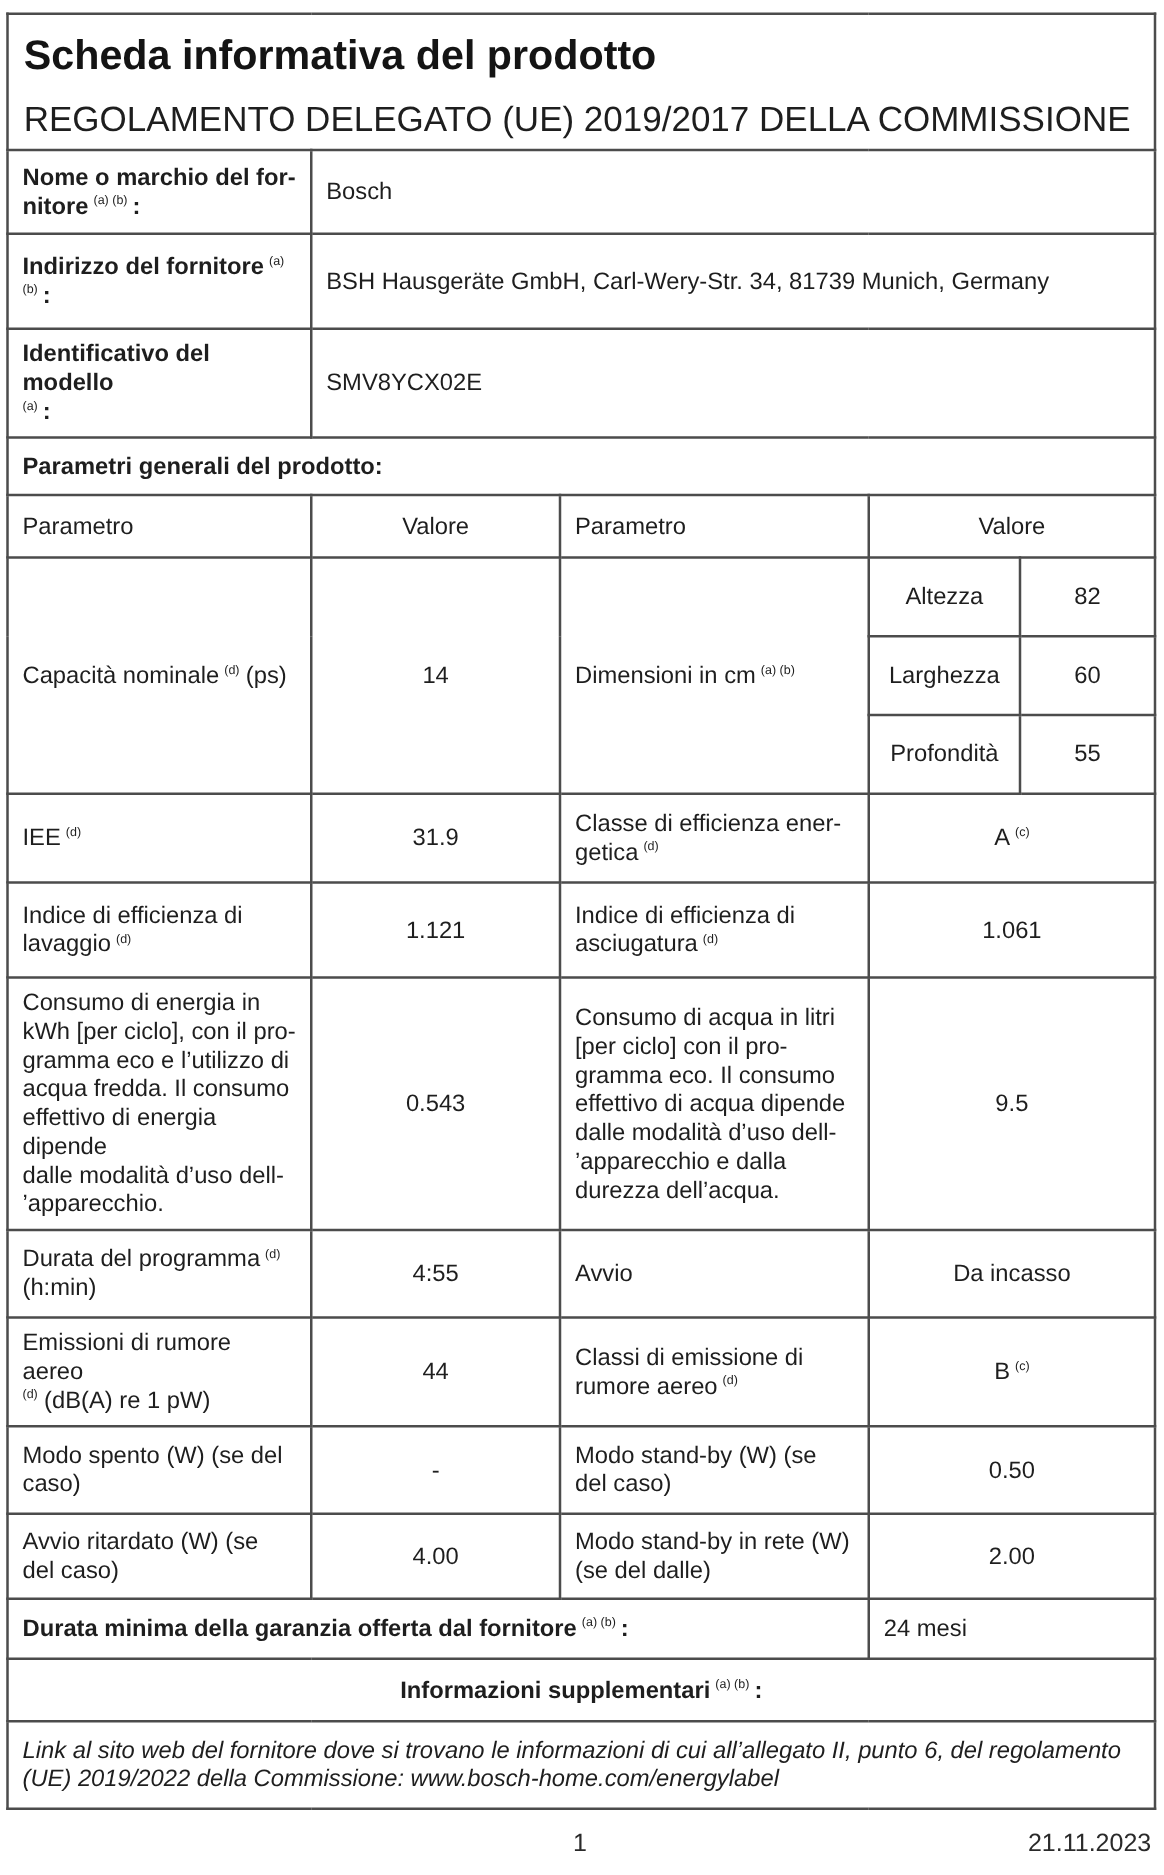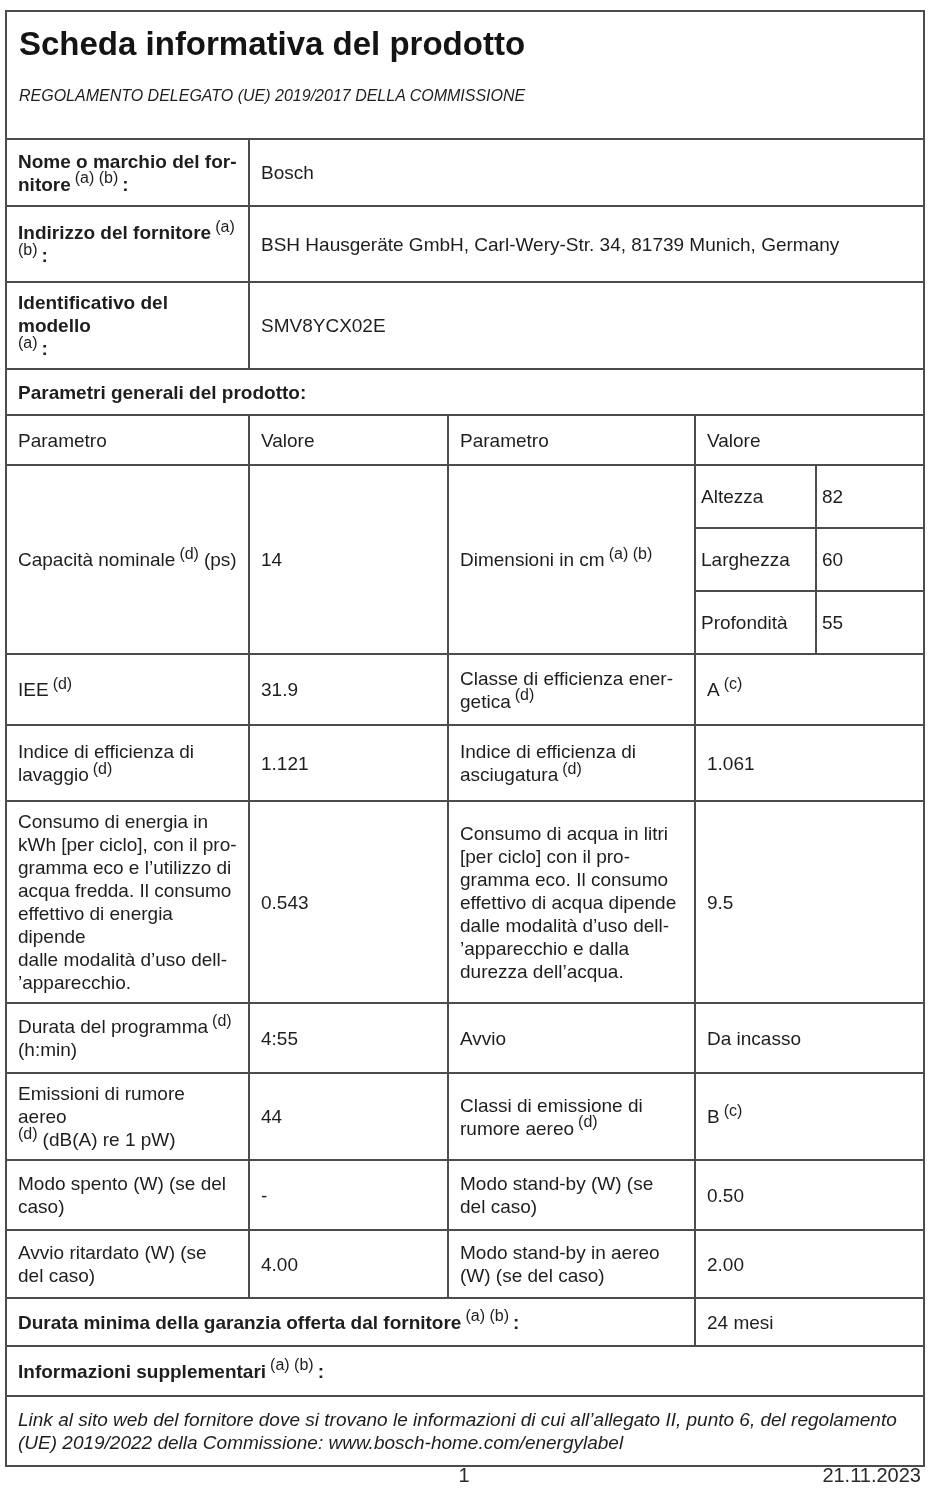--- a/index.html
+++ b/index.html
@@ -13,47 +13,47 @@
     border-collapse:collapse;table-layout:fixed;
   }
   td{
     border:2px solid #4c4c4c;
     padding:8px 11px;
     font-size:19px;line-height:23px;
     vertical-align:middle;
     word-wrap:break-word;
   }
   .b{font-weight:bold;}
-  .val{text-align:left;}
+  .val{text-align:center;}
   .pl{white-space:pre-line;}
-  .sup{font-size:16px;vertical-align:super;font-weight:400;margin-left:4px;line-height:0;}
+  .sup{font-size:10px;vertical-align:super;font-weight:400;margin-left:4px;line-height:0;}
   .ml0{margin-left:0;}
   .colon{margin-left:4px;}
   .post{margin-left:5px;}
   .titlecell{vertical-align:top;padding:10px 12px;}
   .title{font-size:33px;line-height:40px;font-weight:bold;color:#141414;margin:2px 0 20px 0;}
-  .subtitle{font-size:16px;line-height:24px;margin:0 0 20px 0;font-style:italic;}
+  .subtitle{font-size:28px;line-height:24px;margin:0 0 1px 0;}
   .dimcell{padding:8px 5px;}
   
   tr.r-title  td{height:101px;border-radius:29px;}
   tr.r-nome   td{height:67px;}
   tr.r-addr   td{height:76px;}
   tr.r-model  td{height:69px;}
   tr.r-sect   td{height:46px;}
   tr.r-head   td{height:50px;}
   tr.r-sub    td{height:63px;}
   tr.r-eei    td{height:71px;}
   tr.r-index  td{height:76px;}
   tr.r-cons   td{height:168px;}
   tr.r-dur    td{height:70px;}
   tr.r-noise  td{height:74px;}
   tr.r-off    td{height:70px;}
   tr.r-delay  td{height:68px;}
   tr.r-warr   td{height:48px;}
-  tr.r-info   td{height:50px;}
+  tr.r-info   td{height:50px;text-align:center;}
   tr.r-link   td{height:70px;font-style:italic;}
   .footer{
     position:absolute;left:5px;top:1463px;width:918px;height:26px;
     font-size:20px;line-height:24px;color:#2a2a2a;
   }
   .pagenum{position:absolute;left:0;width:100%;text-align:center;}
   .date{position:absolute;right:2px;top:0;}
 </style>
 </head>
 <body>
@@ -205,21 +205,21 @@
   <tr class="r-off">
     <td>Modo spento (W) (se del caso)</td>
     <td class="val">-</td>
     <td>Modo stand-by (W) (se del caso)</td>
     <td colspan="2" class="val">0.50</td>
   </tr>
 
   <tr class="r-delay">
     <td>Avvio ritardato (W) (se del caso)</td>
     <td class="val">4.00</td>
-    <td>Modo stand-by in aereo (W) (se del caso)</td>
+    <td>Modo stand-by in rete (W) (se del dalle)</td>
     <td colspan="2" class="val">2.00</td>
   </tr>
 
   <tr class="r-warr">
     <td colspan="3" class="b">
       <span>Durata minima della garanzia offerta dal fornitore</span><sup class="sup">(a) (b)</sup><span class="colon">:</span>
     </td>
     <td colspan="2">24 mesi</td>
   </tr>
 

